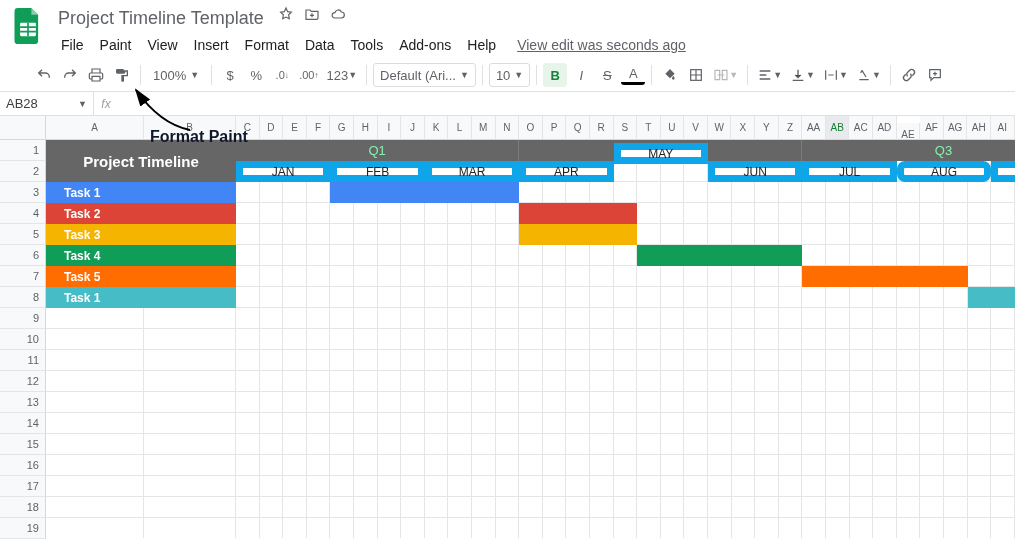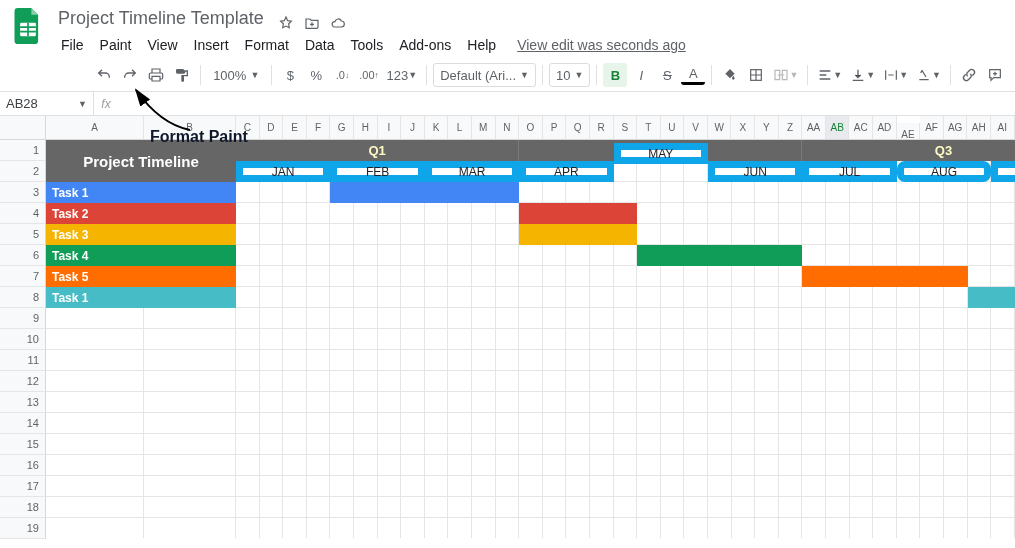--- a/index.html
+++ b/index.html
@@ -22,21 +22,21 @@
   }
   .doc-logo {
     width: 40px; height: 40px;
     display: flex; align-items: center; justify-content: center;
     margin-right: 6px;
   }
   .doc-logo svg { width: 28px; height: 36px; }
   .doc-title-area { flex: 1; }
   .doc-title-row {
     display: flex;
-    align-items: flex-end;
+    align-items: flex-start;
     gap: 10px;
   }
   .doc-title {
     font-size: 18px;
     color: #5f6368;
     padding: 2px 4px;
   }
   .title-icon {
     width: 16px; height: 16px; color: #5f6368;
     display: inline-flex; align-items: center; justify-content: center;
@@ -63,21 +63,20 @@
   }
   
   .toolbar {
     display: flex;
     align-items: center;
     gap: 2px;
     padding: 6px 8px 4px 32px;
     border-bottom: 1px solid #e0e0e0;
     color: #5f6368;
     position: relative;
-    justify-content: flex-end;
   }
   .tbtn {
     display: inline-flex;
     align-items: center;
     justify-content: center;
     min-width: 24px;
     height: 24px;
     padding: 0 3px;
     cursor: pointer;
     border-radius: 3px;
@@ -197,43 +196,43 @@
   }
   
   .ovr {
     position: absolute;
     display: flex;
     align-items: center;
     font-size: 13px;
   }
   .hdr-dark {
     background: #666666;
-    color: #fef9c3;
-    font-weight: bold;
+    color: #86efac;
+    font-weight: normal;
     justify-content: center;
     border-right: 1px solid #7a7a7a;
   }
   .hdr-title {
     background: #666666;
     color: #fff;
     font-weight: bold;
     justify-content: center;
     font-size: 15px;
   }
   .month-hdr {
     background: #fff;
     border: 7px solid #0ea5e9;
     justify-content: center;
     font-size: 12px;
     font-weight: 500;
   }
   .task-label {
     color: #fff;
     font-weight: bold;
-    padding-left: 6px;
+    padding-left: 18px;
     font-size: 12px;
   }
   .bar { }
   
   .annotation {
     position: absolute;
     font-weight: bold;
     font-size: 16px;
     color: #0f172a;
     pointer-events: none;

